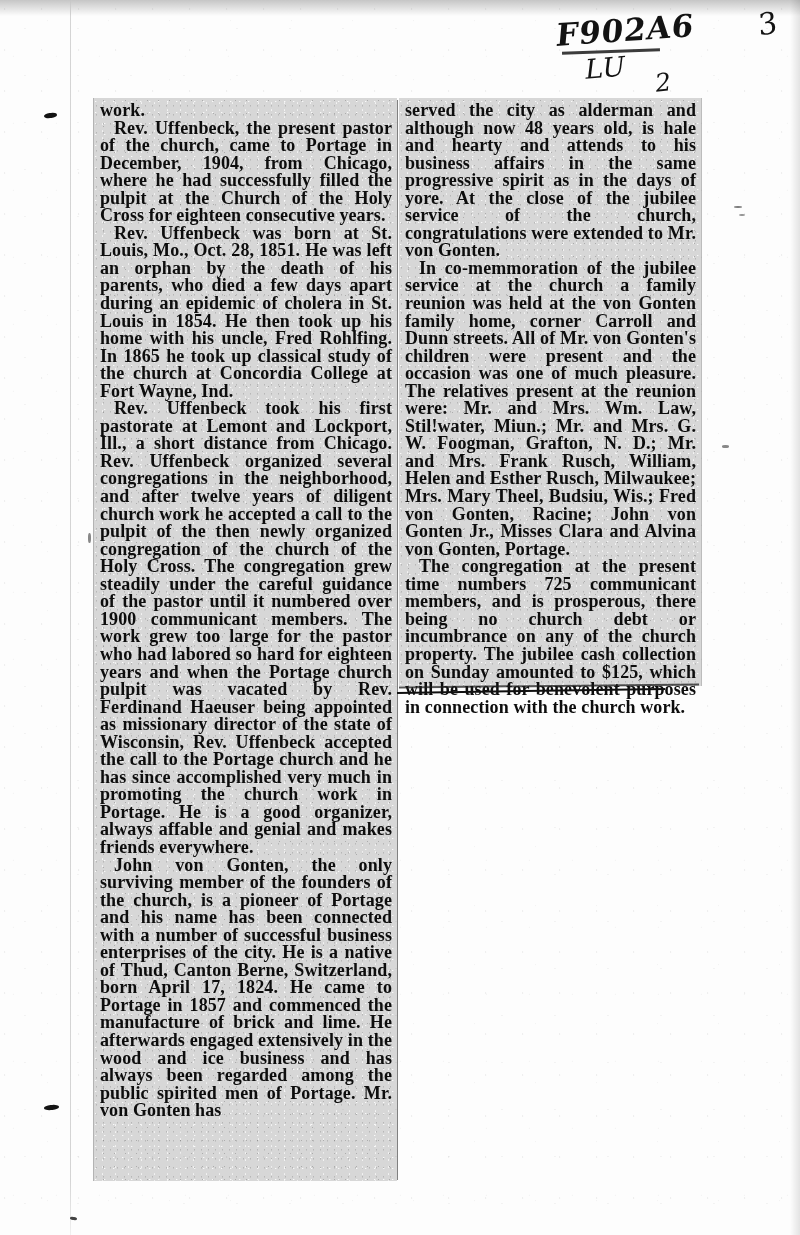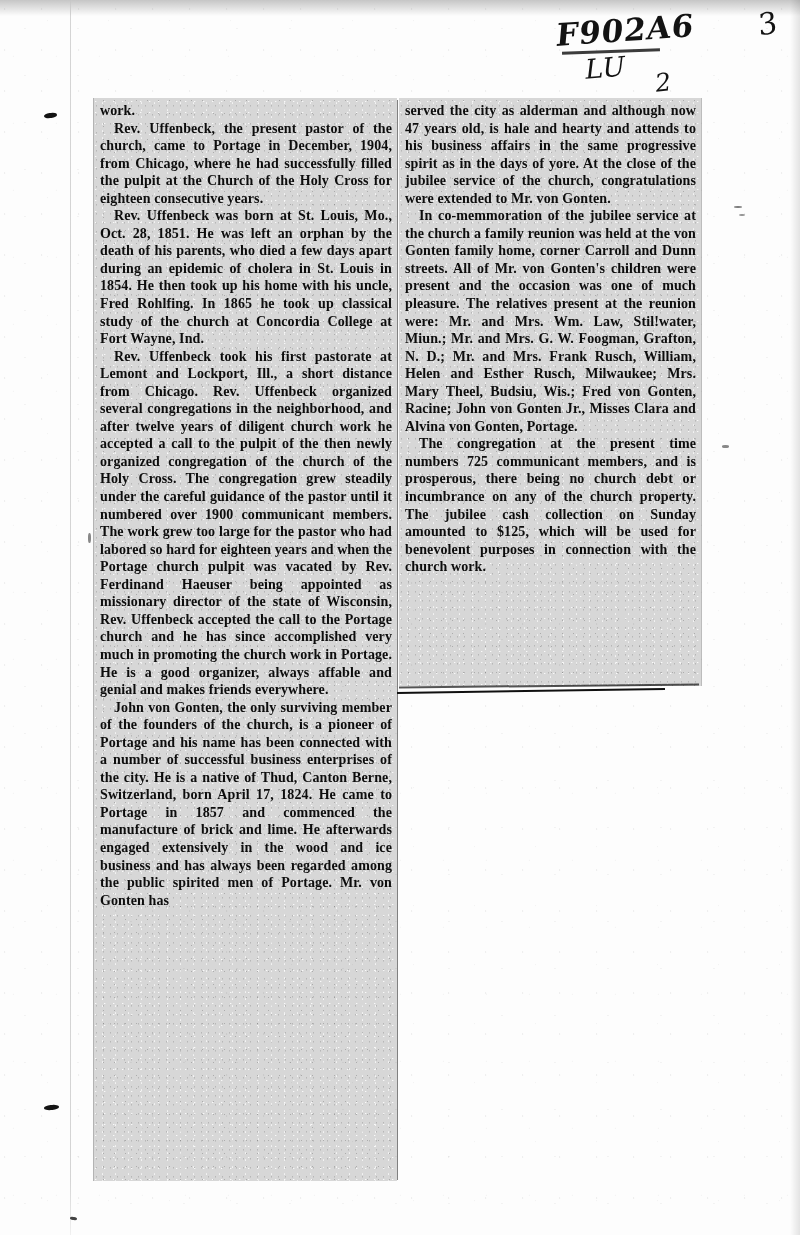--- a/index.html
+++ b/index.html
@@ -115,21 +115,21 @@
     background: #d7d7d7;
     background-image:
       radial-gradient(circle at 20% 30%, rgba(255,255,255,.85) 0.6px, transparent 0.8px),
       radial-gradient(circle at 66% 72%, rgba(255,255,255,.7) 0.5px, transparent 0.8px),
       radial-gradient(circle at 85% 18%, rgba(90,90,90,.35) 0.5px, transparent 0.8px),
       radial-gradient(circle at 40% 88%, rgba(90,90,90,.28) 0.5px, transparent 0.8px);
     background-size: 9px 11px, 13px 7px, 11px 13px, 7px 9px;
     box-sizing: border-box;
     padding: 4px 5px 6px 6px;
     font-family: "Liberation Serif", serif;
-    font-size: 14px;
+    font-size: 18px;
     line-height: 17.55px;
     color: #0d0d0d;
     text-align: justify;
     text-justify: inter-word;
     font-weight: 700;
     letter-spacing: .1px;
   }
   #clip-col-1 {
     left: 0;
     width: 303px;
@@ -246,21 +246,21 @@
       <p class="noindent">work.</p>
       <p>Rev. Uffenbeck, the present pastor of the church, came to Portage in December, 1904, from Chicago, where he had successfully filled the pulpit at the Church of the Holy Cross for eighteen consecutive years.</p>
       <p>Rev. Uffenbeck was born at St. Louis, Mo., Oct. 28, 1851. He was left an orphan by the death of his parents, who died a few days apart during an epidemic of cholera in St. Louis in 1854. He then took up his home with his uncle, Fred Rohlfing. In 1865 he took up classical study of the church at Concordia College at Fort Wayne, Ind.</p>
       <p>Rev. Uffenbeck took his first pastorate at Lemont and Lockport, Ill., a short distance from Chicago. Rev. Uffenbeck organized several congregations in the neighborhood, and after twelve years of diligent church work he accepted a call to the pulpit of the then newly organized congregation of the church of the Holy Cross. The congregation grew steadily under the careful guidance of the pastor until it numbered over 1900 communicant members. The work grew too large for the pastor who had labored so hard for eighteen years and when the Portage church pulpit was vacated by Rev. Ferdinand Haeuser being appointed as missionary director of the state of Wisconsin, Rev. Uffenbeck accepted the call to the Portage church and he has since accomplished very much in promoting the church work in Portage. He is a good organizer, always affable and genial and makes friends everywhere.</p>
       <p>John von Gonten, the only surviving member of the founders of the church, is a pioneer of Portage and his name has been connected with a number of successful business enterprises of the city. He is a native of Thud, Canton Berne, Switzerland, born April 17, 1824. He came to Portage in 1857 and commenced the manufacture of brick and lime. He afterwards engaged extensively in the wood and ice business and has always been regarded among the public spirited men of Portage. Mr. von Gonten has</p>
     </div>
 
     <div class="col-rule"></div>
 
     <div class="clip-col" id="clip-col-2">
-      <p class="noindent">served the city as alderman and although now 47 years old, is hale and hearty and attends to his business affairs in the same progressive spirit as in the days of yore. At the close of the jubilee service of the church, congratulations were extended to Mr. von Gonten.</p>
+      <p class="noindent">served the city as alderman and although now 48 years old, is hale and hearty and attends to his business affairs in the same progressive spirit as in the days of yore. At the close of the jubilee service of the church, congratulations were extended to Mr. von Gonten.</p>
       <p>In co-memmoration of the jubilee service at the church a family reunion was held at the von Gonten family home, corner Carroll and Dunn streets. All of Mr. von Gonten's children were present and the occasion was one of much pleasure. The relatives present at the reunion were: Mr. and Mrs. Wm. Law, Stil!water, Miun.; Mr. and Mrs. G. W. Foogman, Grafton, N. D.; Mr. and Mrs. Frank Rusch, William, Helen and Esther Rusch, Milwaukee; Mrs. Mary Theel, Budsiu, Wis.; Fred von Gonten, Racine; John von Gonten Jr., Misses Clara and Alvina von Gonten, Portage.</p>
       <p>The congregation at the present time numbers 725 communicant members, and is prosperous, there being no church debt or incumbrance on any of the church property. The jubilee cash collection on Sunday amounted to $125, which will be used for benevolent purposes in connection with the church work.</p>
     </div>
 
     <div id="clip-cut-edge">
       <div class="cut-a"></div>
       <div class="cut-b"></div>
     </div>
 
     <div id="clip-blank-tail"></div>

